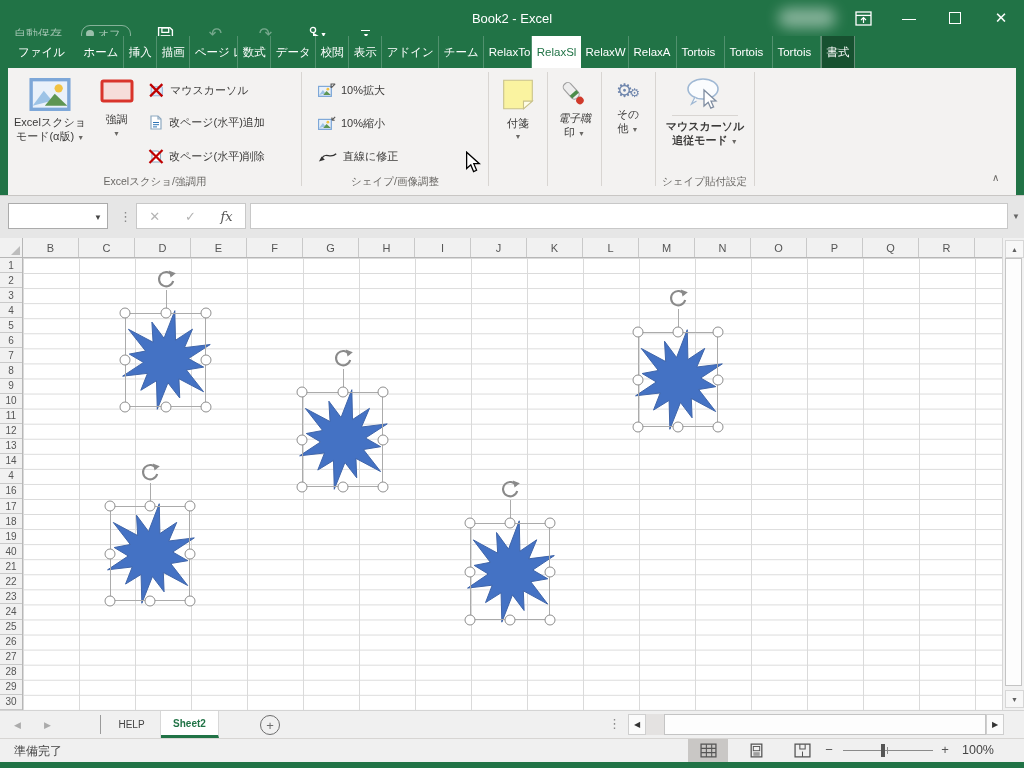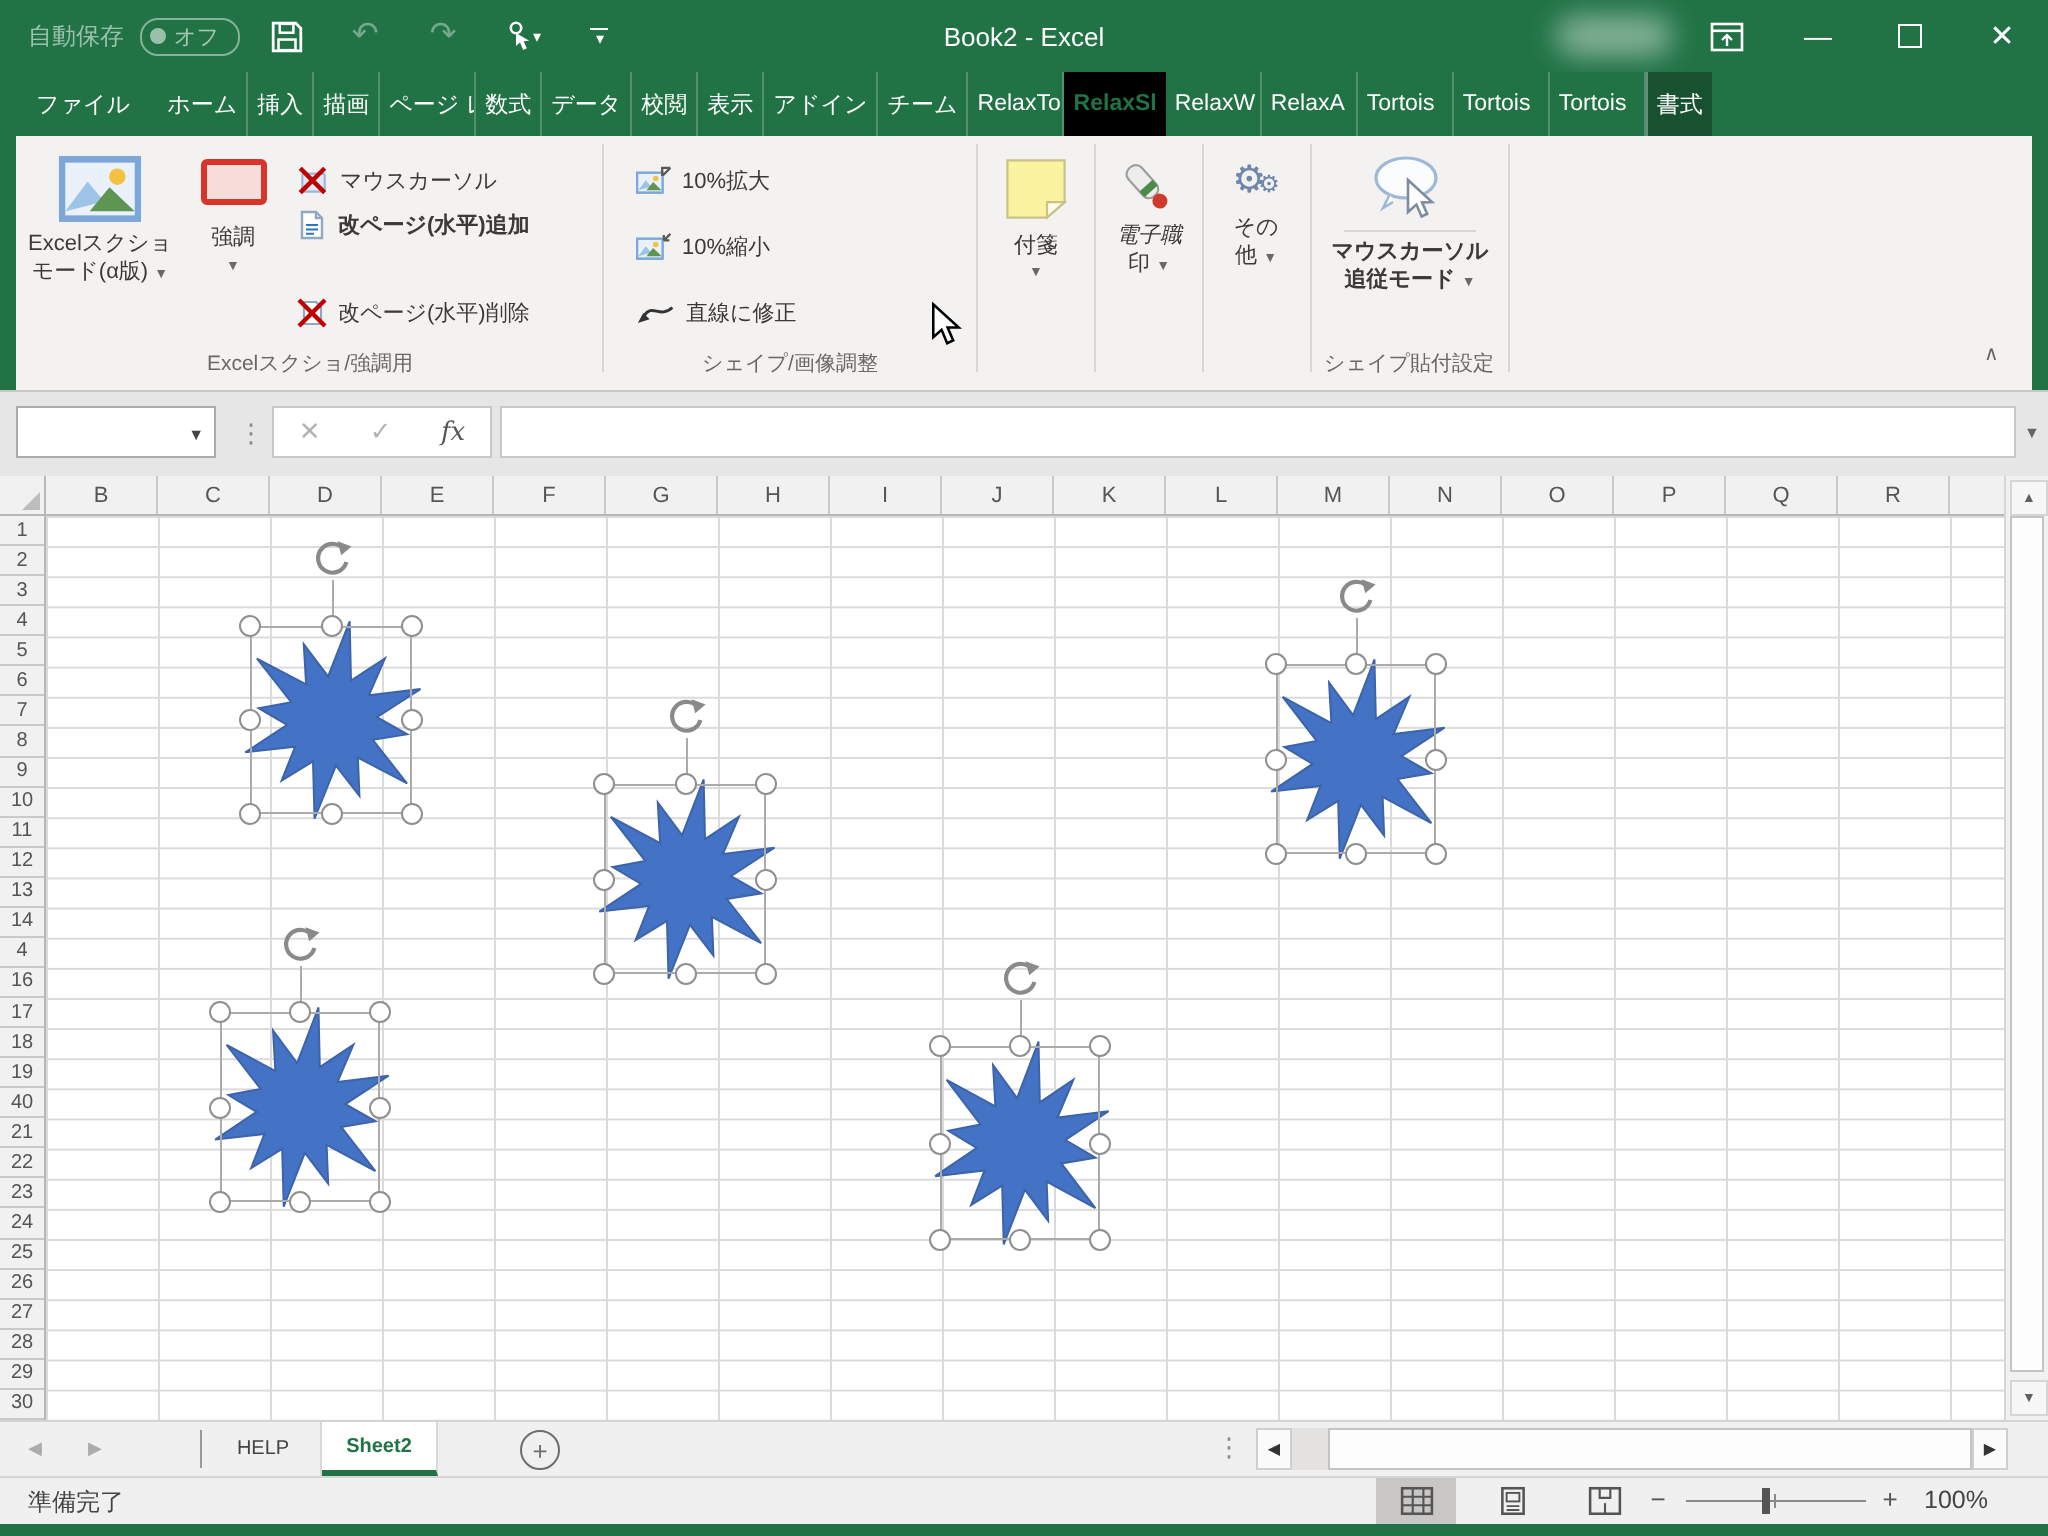--- a/index.html
+++ b/index.html
@@ -1,40 +1,40 @@
 <!DOCTYPE html>
 <html><head>
 <meta charset="utf-8">
 <style>
   html,body{margin:0;padding:0;background:#666;}
   .app{position:relative;width:1024px;height:768px;background:#fff;overflow:hidden;
        font-family:"Liberation Sans","DejaVu Sans",sans-serif;-webkit-font-smoothing:antialiased;}
   
   .titlebar{position:absolute;left:0;top:0;width:1024px;height:36px;background:#217346;color:#fff;}
-  .qat{position:absolute;left:14px;top:0;height:36px;display:flex;align-items:center;gap:1px;justify-content:flex-end;}
+  .qat{position:absolute;left:14px;top:16px;height:36px;display:flex;align-items:center;gap:12px;justify-content:flex-end;}
   .as-label{font-size:12px;color:rgba(255,255,255,.55);margin-right:7px;}
   .as-pill{display:inline-flex;align-items:center;gap:4px;border:1px solid rgba(255,255,255,.45);border-radius:9px;
            padding:1px 9px 1px 4px;font-size:11px;color:rgba(255,255,255,.6);}
   .as-dot{width:8px;height:8px;border-radius:50%;background:rgba(255,255,255,.55);display:inline-block;}
   .qbtn{width:30px;height:26px;display:flex;align-items:center;justify-content:center;margin-left:8px;}
   .qglyph{font-size:16px;color:rgba(255,255,255,.38);line-height:1;}
   .qcaret{font-size:8px;color:#fff;margin-left:1px;}
   .win-title{position:absolute;left:0;top:0;width:100%;height:36px;display:flex;align-items:center;justify-content:center;
              font-size:13px;color:#fff;pointer-events:none;}
   .user-blur{position:absolute;left:778px;top:8px;width:58px;height:20px;border-radius:10px;background:rgba(255,255,255,.45);filter:blur(7px);}
   .wincontrols{position:absolute;right:0;top:0;height:36px;display:flex;}
   .wc{width:46px;height:36px;display:flex;align-items:center;justify-content:center;color:#fff;}
   .wc-min{font-size:14px;} .wc-max .box{width:10px;height:10px;border:1.4px solid #fff;} .wc-close{font-size:15px;}
   
   .tabrow{position:absolute;left:0;top:36px;width:1024px;height:32px;background:#217346;}
   .tabstrip{position:absolute;left:8px;top:0;height:32px;width:848px;display:flex;overflow:hidden;white-space:nowrap;}
   .tab{display:inline-flex;align-items:center;height:100%;padding:0 4.5px;color:#fff;font-size:11.5px;
        border-right:1px solid rgba(255,255,255,.22);flex:0 0 auto;box-sizing:border-box;}
   .tab.file{padding:0 10px;border-right:none;margin-right:4px;}
-  .tab.active{background:#000000;color:#217346;border-right:none;font-weight:bold;}
+  .tab.active{background:#ffffff;color:#217346;border-right:none;}
   .tab.contextual{background:#175130;border-right:1px solid rgba(255,255,255,.35);border-left:1px solid rgba(255,255,255,.35);}
   .tab.trunc{width:48px;overflow:hidden;justify-content:flex-start;}
   .tab-right{position:absolute;right:6px;top:0;height:32px;display:flex;align-items:center;gap:14px;color:#fff;}
   .tellme{display:flex;align-items:center;gap:5px;font-size:12px;}
   
   .ribbon{position:absolute;left:0;top:68px;width:1024px;height:128px;background:#F3F2F1;border-bottom:1px solid #C8C6C4;box-sizing:border-box;}
   .edge{position:absolute;top:68px;width:8px;height:127px;background:#217346;z-index:3;}
   .rsep{position:absolute;top:4px;width:1px;height:114px;background:#D8D5D2;}
   .glabel{position:absolute;top:107px;height:16px;font-size:10.5px;color:#6a6865;text-align:center;}
   .bigbtn{position:absolute;top:6px;height:98px;display:flex;flex-direction:column;align-items:center;box-sizing:border-box;}
@@ -225,21 +225,21 @@
       <span class="caret" style="margin-top:4px;">▼</span>
     </div>
 
     <div class="smallrow" style="left:148px;top:10px;">
       <svg width="17" height="17" viewBox="0 0 16 16">
         <rect x="3" y="4.5" width="10.5" height="8.5" rx="1" fill="#DDEBF7" stroke="#9AB6D8" stroke-width="1"></rect>
         <path d="M2 2 L13.5 13.5 M13.5 2 L2 13.5" stroke="#C00000" stroke-width="2.1"></path>
       </svg>
       <span>マウスカーソル</span>
     </div>
-    <div class="smallrow" style="left:148px;top:32px;font-weight:bold;">
+    <div class="smallrow" style="left:148px;top:42px;">
       <svg width="16" height="17" viewBox="0 0 16 16">
         <path d="M3 1.5 h7 l3 3 v10 h-10 z" fill="#fff" stroke="#8EA9C1" stroke-width="1.2"></path>
         <path d="M10 1.5 v3 h3" fill="none" stroke="#8EA9C1" stroke-width="1.2"></path>
         <path d="M5 8 h6 M5 10.2 h6 M5 12.4 h4" stroke="#2E75B6" stroke-width="1"></path>
       </svg>
       <span>改ページ(水平)追加</span>
     </div>
     <div class="smallrow" style="left:148px;top:76px;">
       <svg width="16" height="17" viewBox="0 0 16 16">
         <path d="M4 2.5 h6 l2.5 2.5 v8.5 h-8.5 z" fill="#fff" stroke="#8EA9C1" stroke-width="1.1"></path>

